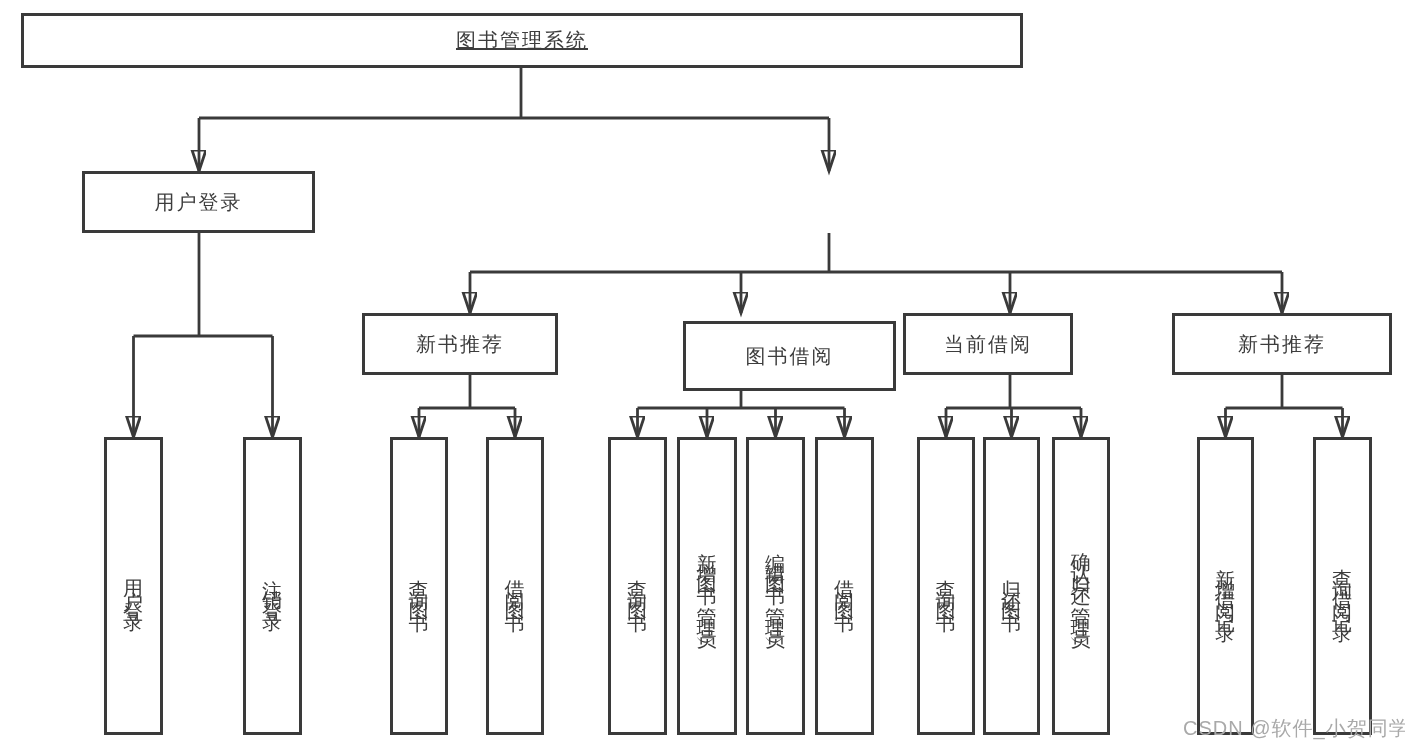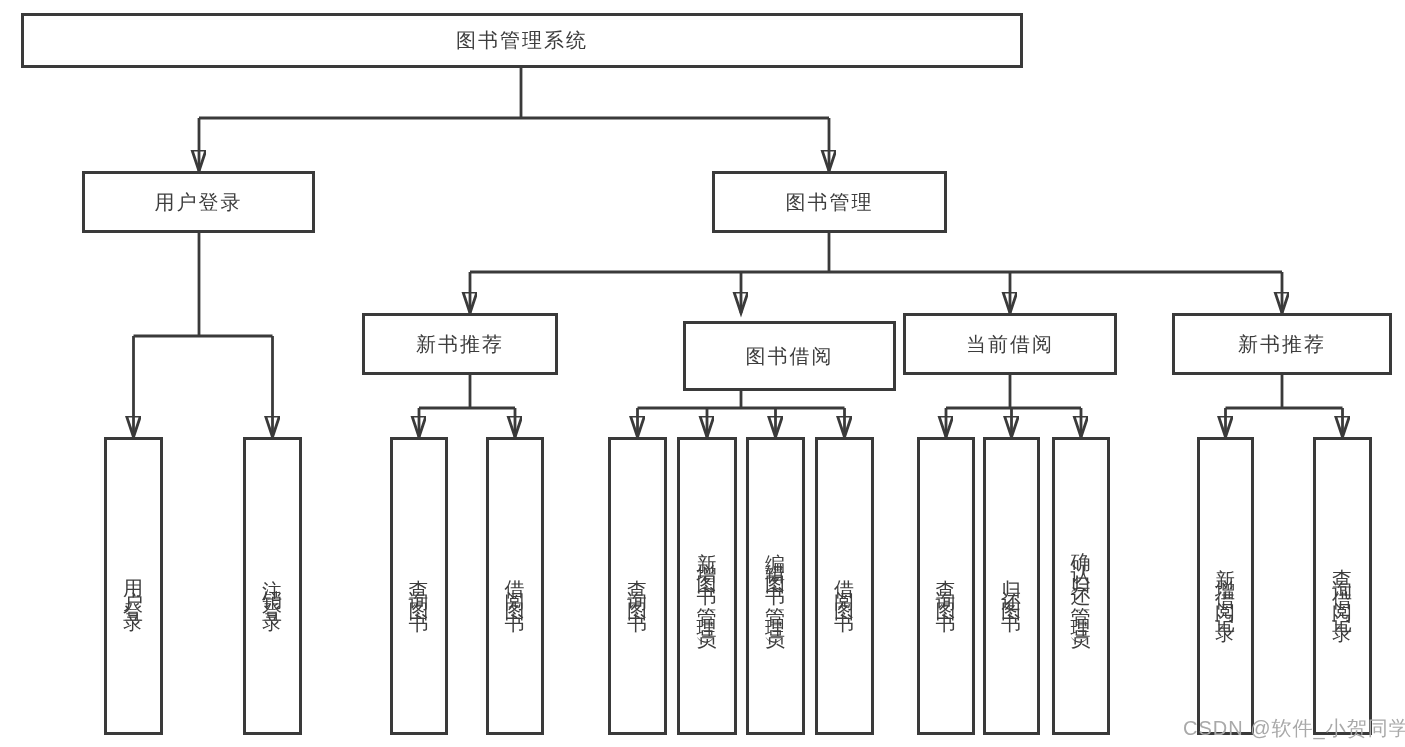--- a/index.html
+++ b/index.html
@@ -108,38 +108,35 @@
     </g>
 
     <g>
       <path d="M1282 375 V408"></path>
       <path d="M1225.5 408 H1342.5"></path>
       <path d="M1225.5 408 V437" marker-end="url(#arrow)"></path>
       <path d="M1342.5 408 V437" marker-end="url(#arrow)"></path>
     </g>
   </svg>
 
-  <div class="box root-box" style="left:21px; top:13px; width:1002px; height:55px;">
+  <div class="box root-box" style="left:21px; top:13px; width:1002px; height:55px;text-decoration:underline;">
     <span>图书管理系统</span>
   </div>
 
   <div class="box" style="left:82px; top:171px; width:233px; height:62px;">
     <span>用户登录</span>
-  </div>
-  <div class="box" style="left:712px; top:171px; width:235px; height:62px;">
-    <span>图书管理</span>
   </div>
 
   <div class="box" style="left:362px; top:313px; width:196px; height:62px;">
     <span>新书推荐</span>
   </div>
   <div class="box" style="left:635px; top:321px; width:213px; height:70px;margin-left:48px;">
     <span>图书借阅</span>
   </div>
-  <div class="box" style="left:903px; top:313px; width:214px; height:62px;align-items:center;">
+  <div class="box" style="left:903px; top:313px; width:170px; height:62px;align-items:center;">
     <span>当前借阅</span>
   </div>
   <div class="box" style="left:1172px; top:313px; width:220px; height:62px;">
     <span>新书推荐</span>
   </div>
 
   <div class="box vbox" style="left:104px; top:437px; width:59px; height:298px;">
     <span class="vtext">用户登录</span>
   </div>
   <div class="box vbox" style="left:243px; top:437px; width:59px; height:298px;">

